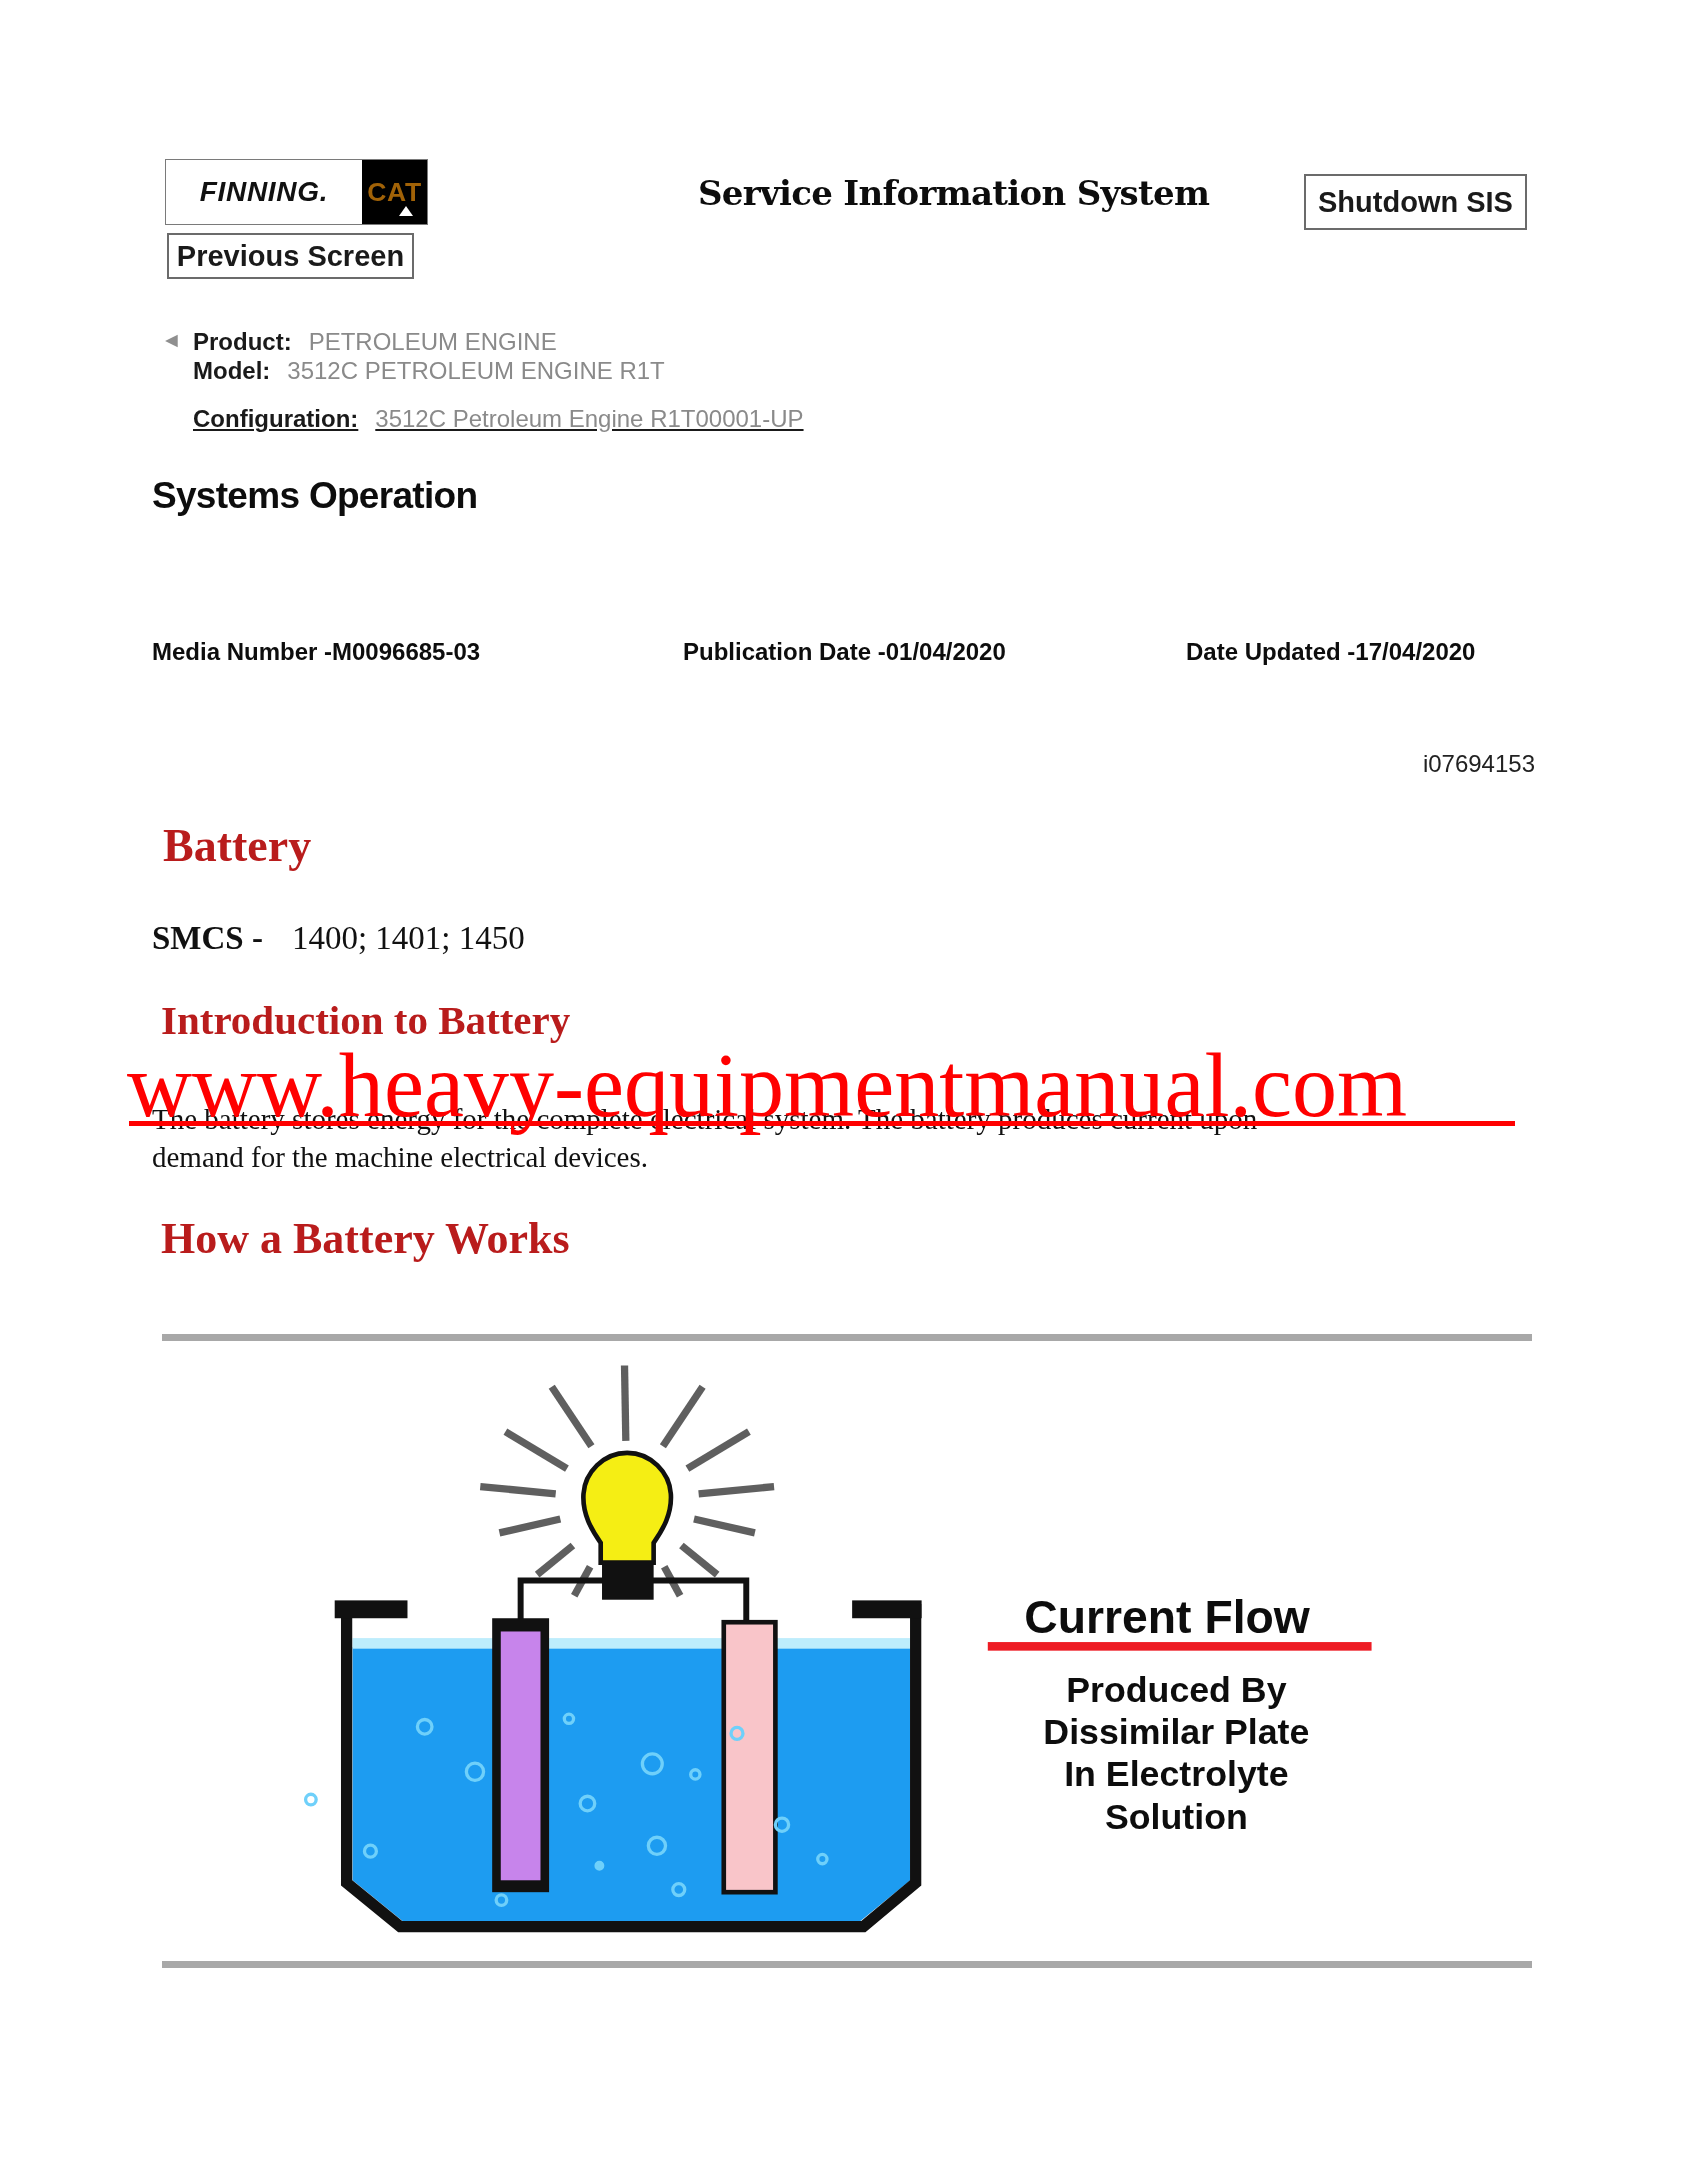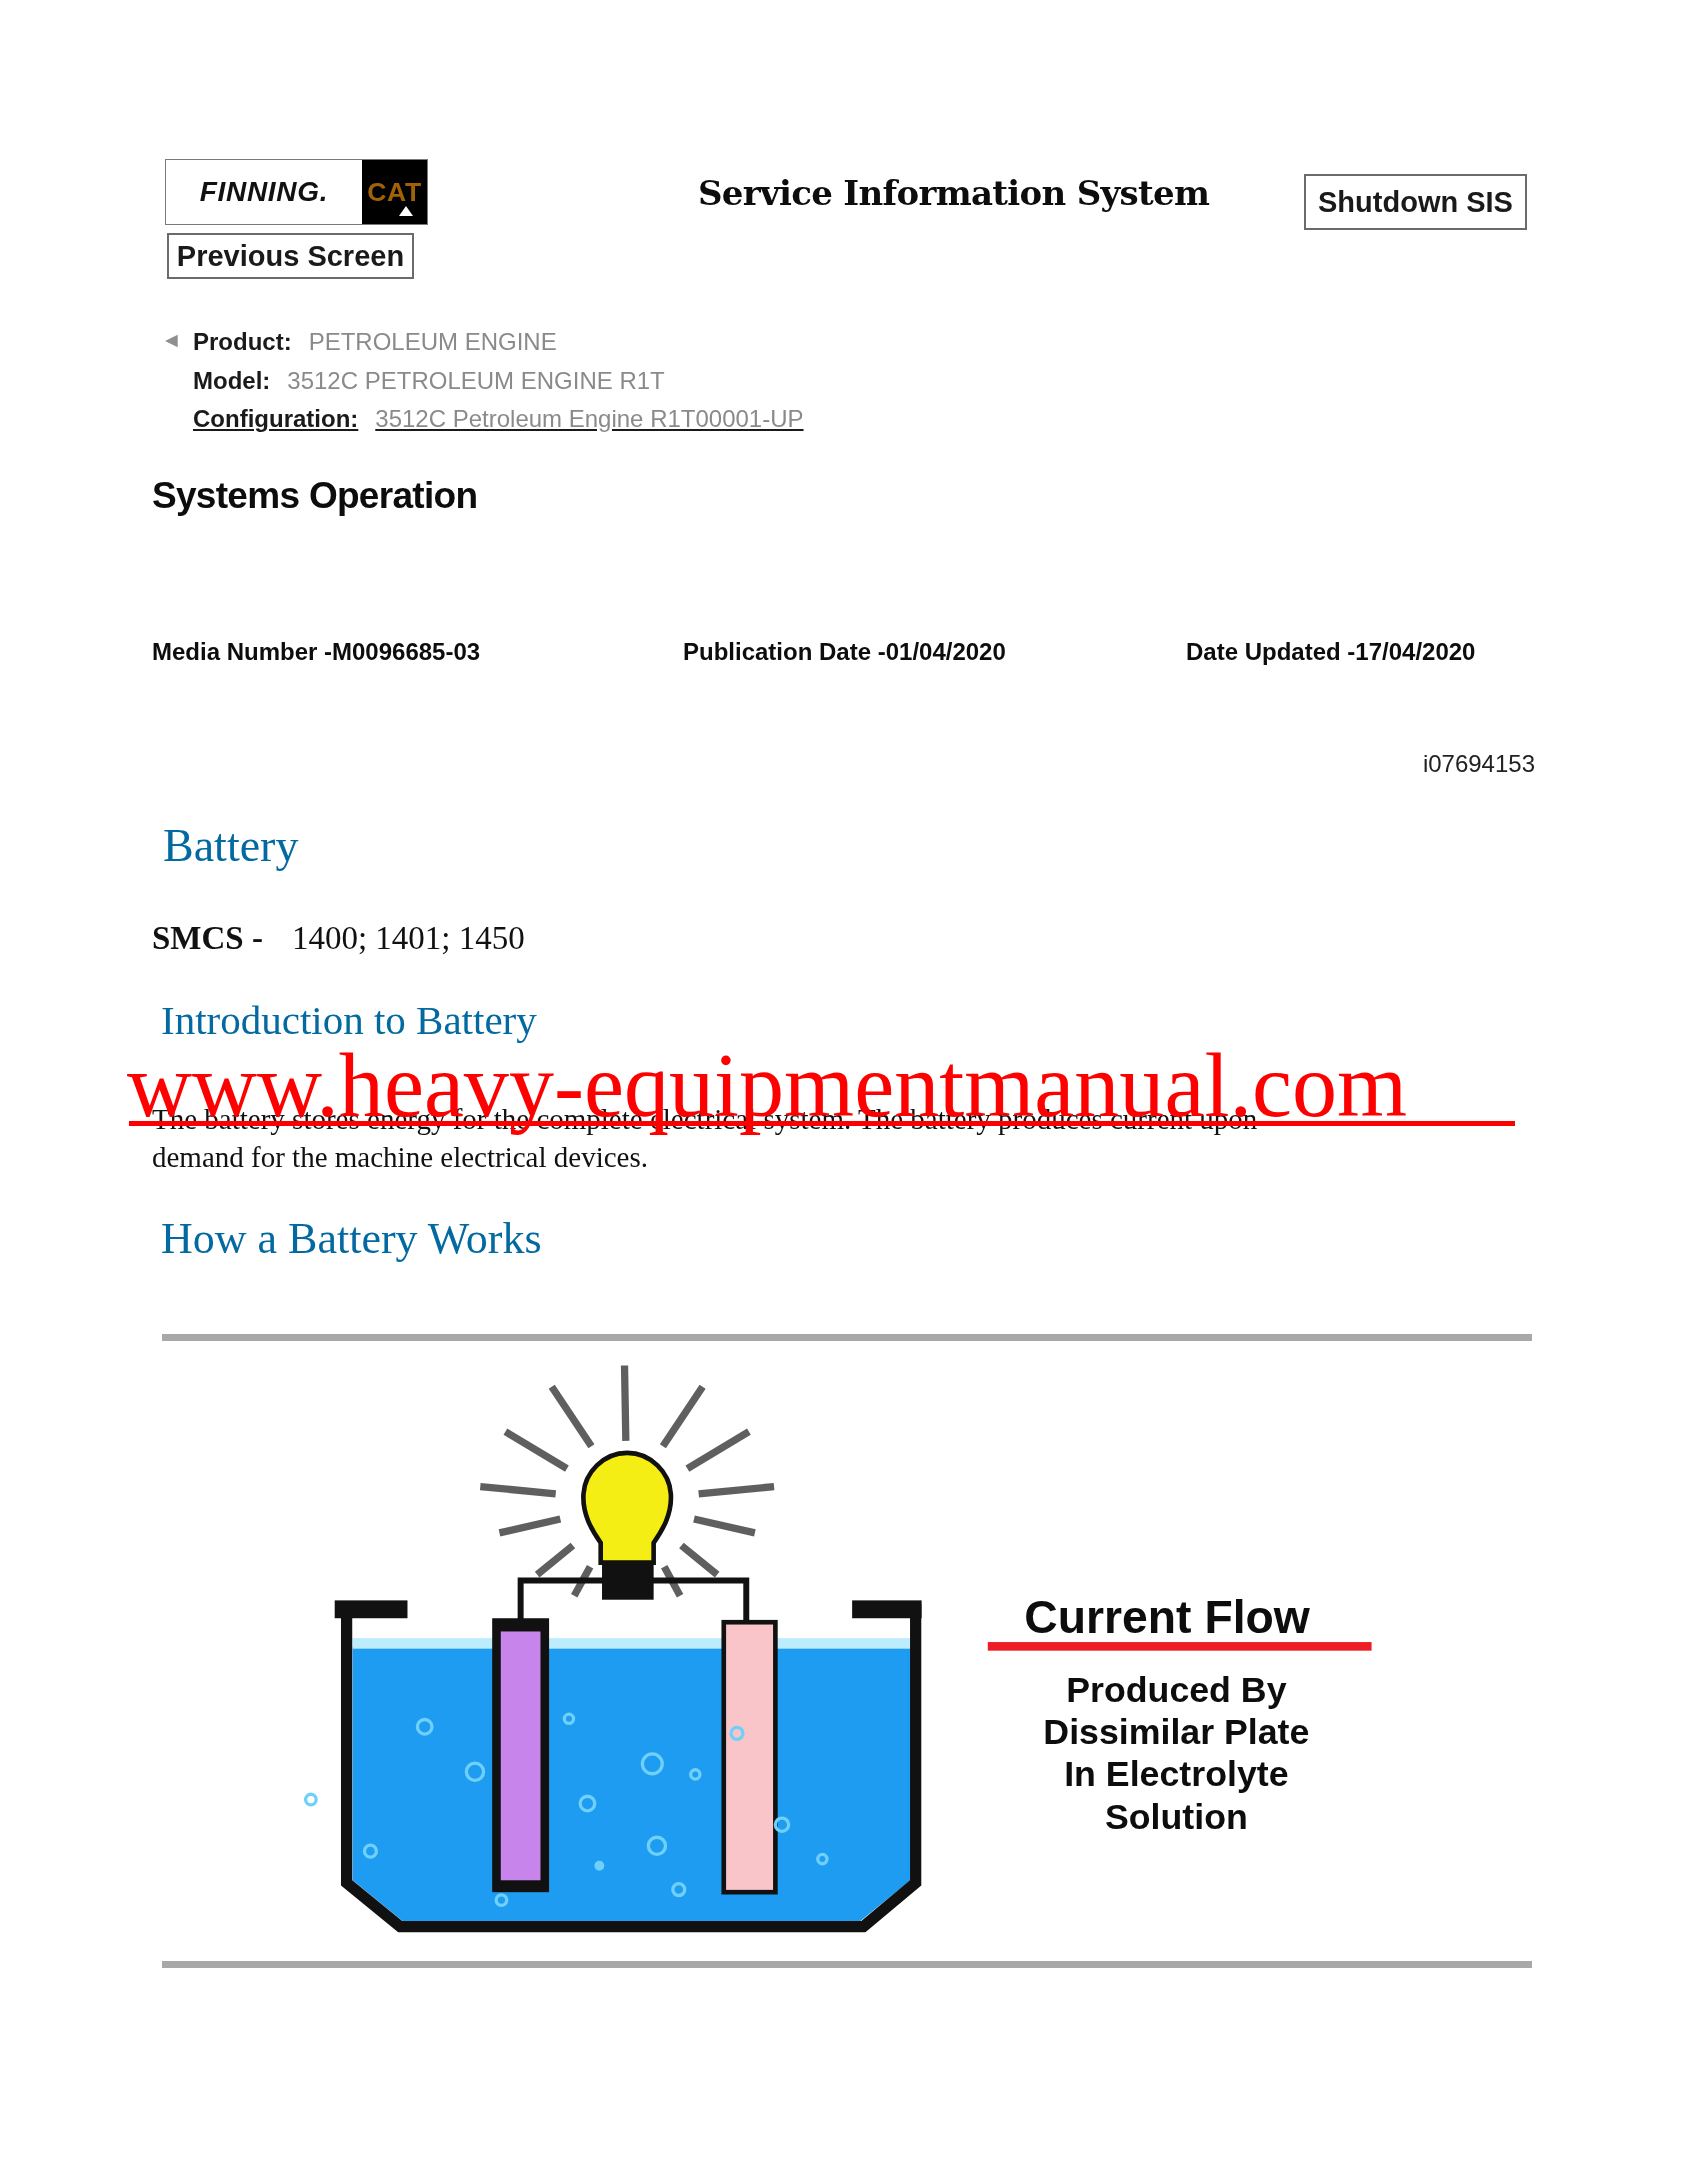--- a/index.html
+++ b/index.html
@@ -33,21 +33,21 @@
 
   
   .sysop{left:152px;top:475px;font-size:37px;font-weight:700;letter-spacing:-0.7px;color:#0d0d0d;}
   .doc-title{left:152px;top:519px;font-size:29px;font-weight:700;line-height:38px;
     letter-spacing:-0.3px;color:#0d0d0d;white-space:nowrap;}
   .media-row{font-size:24px;font-weight:700;color:#0d0d0d;white-space:nowrap;top:638px;}
   .m1{left:152px;} .m2{left:683px;} .m3{left:1186px;}
   .refid{right:152px;top:750px;font-size:24px;color:#222;}
 
   
-  .h-navy{font-family:"Liberation Serif",serif;font-weight:400;color:#0369a1;white-space:nowrap;}
+  .h-navy{font-family:"Liberation Serif",serif;font-weight:700;color:#b91c1c;white-space:nowrap;}
   .h-battery{left:163px;top:819px;font-size:46px;}
   .smcs{left:152px;top:920px;font-family:"Liberation Serif",serif;font-size:33px;color:#111;white-space:nowrap;}
   .smcs .smcs-l{font-weight:700;margin-right:29px;}
   .h-intro{left:161px;top:996px;font-size:41px;}
   .body-text{left:152px;top:1100px;font-family:"Liberation Serif",serif;font-size:29px;
     line-height:38px;color:#111;white-space:nowrap;z-index:1;}
   .h-how{left:161px;top:1213px;font-size:44px;}
 
   .watermark{left:127px;top:1033px;font-family:"Liberation Serif",serif;font-size:91px;
     color:#ff0000;white-space:nowrap;z-index:5;transform:scaleX(0.99);transform-origin:left top;}
@@ -76,21 +76,21 @@
 
   <div class="abs sis-title">Service Information System</div>
 
   <div class="abs btn btn-shutdown">Shutdown SIS</div>
   <div class="abs btn btn-prev">Previous Screen</div>
 
   <div class="abs back-arrow">◄</div>
   <div class="abs prod-row" style="top:328px;">
     <span class="lbl">Product:</span><span class="val">PETROLEUM ENGINE</span>
   </div>
-  <div class="abs prod-row" style="top:367px;">
+  <div class="abs prod-row" style="top:357px;">
     <span class="lbl">Model:</span><span class="val">3512C PETROLEUM ENGINE R1T</span>
   </div>
   <div class="abs prod-row" style="top:405px;text-decoration:underline;">
     <span class="lbl">Configuration:</span><span class="val">3512C Petroleum Engine R1T00001-UP</span>
   </div>
 
   <div class="abs sysop">Systems Operation</div>
   <div class="abs media-row m1">Media Number -M0096685-03</div>
   <div class="abs media-row m2">Publication Date -01/04/2020</div>
   <div class="abs media-row m3">Date Updated -17/04/2020</div>

